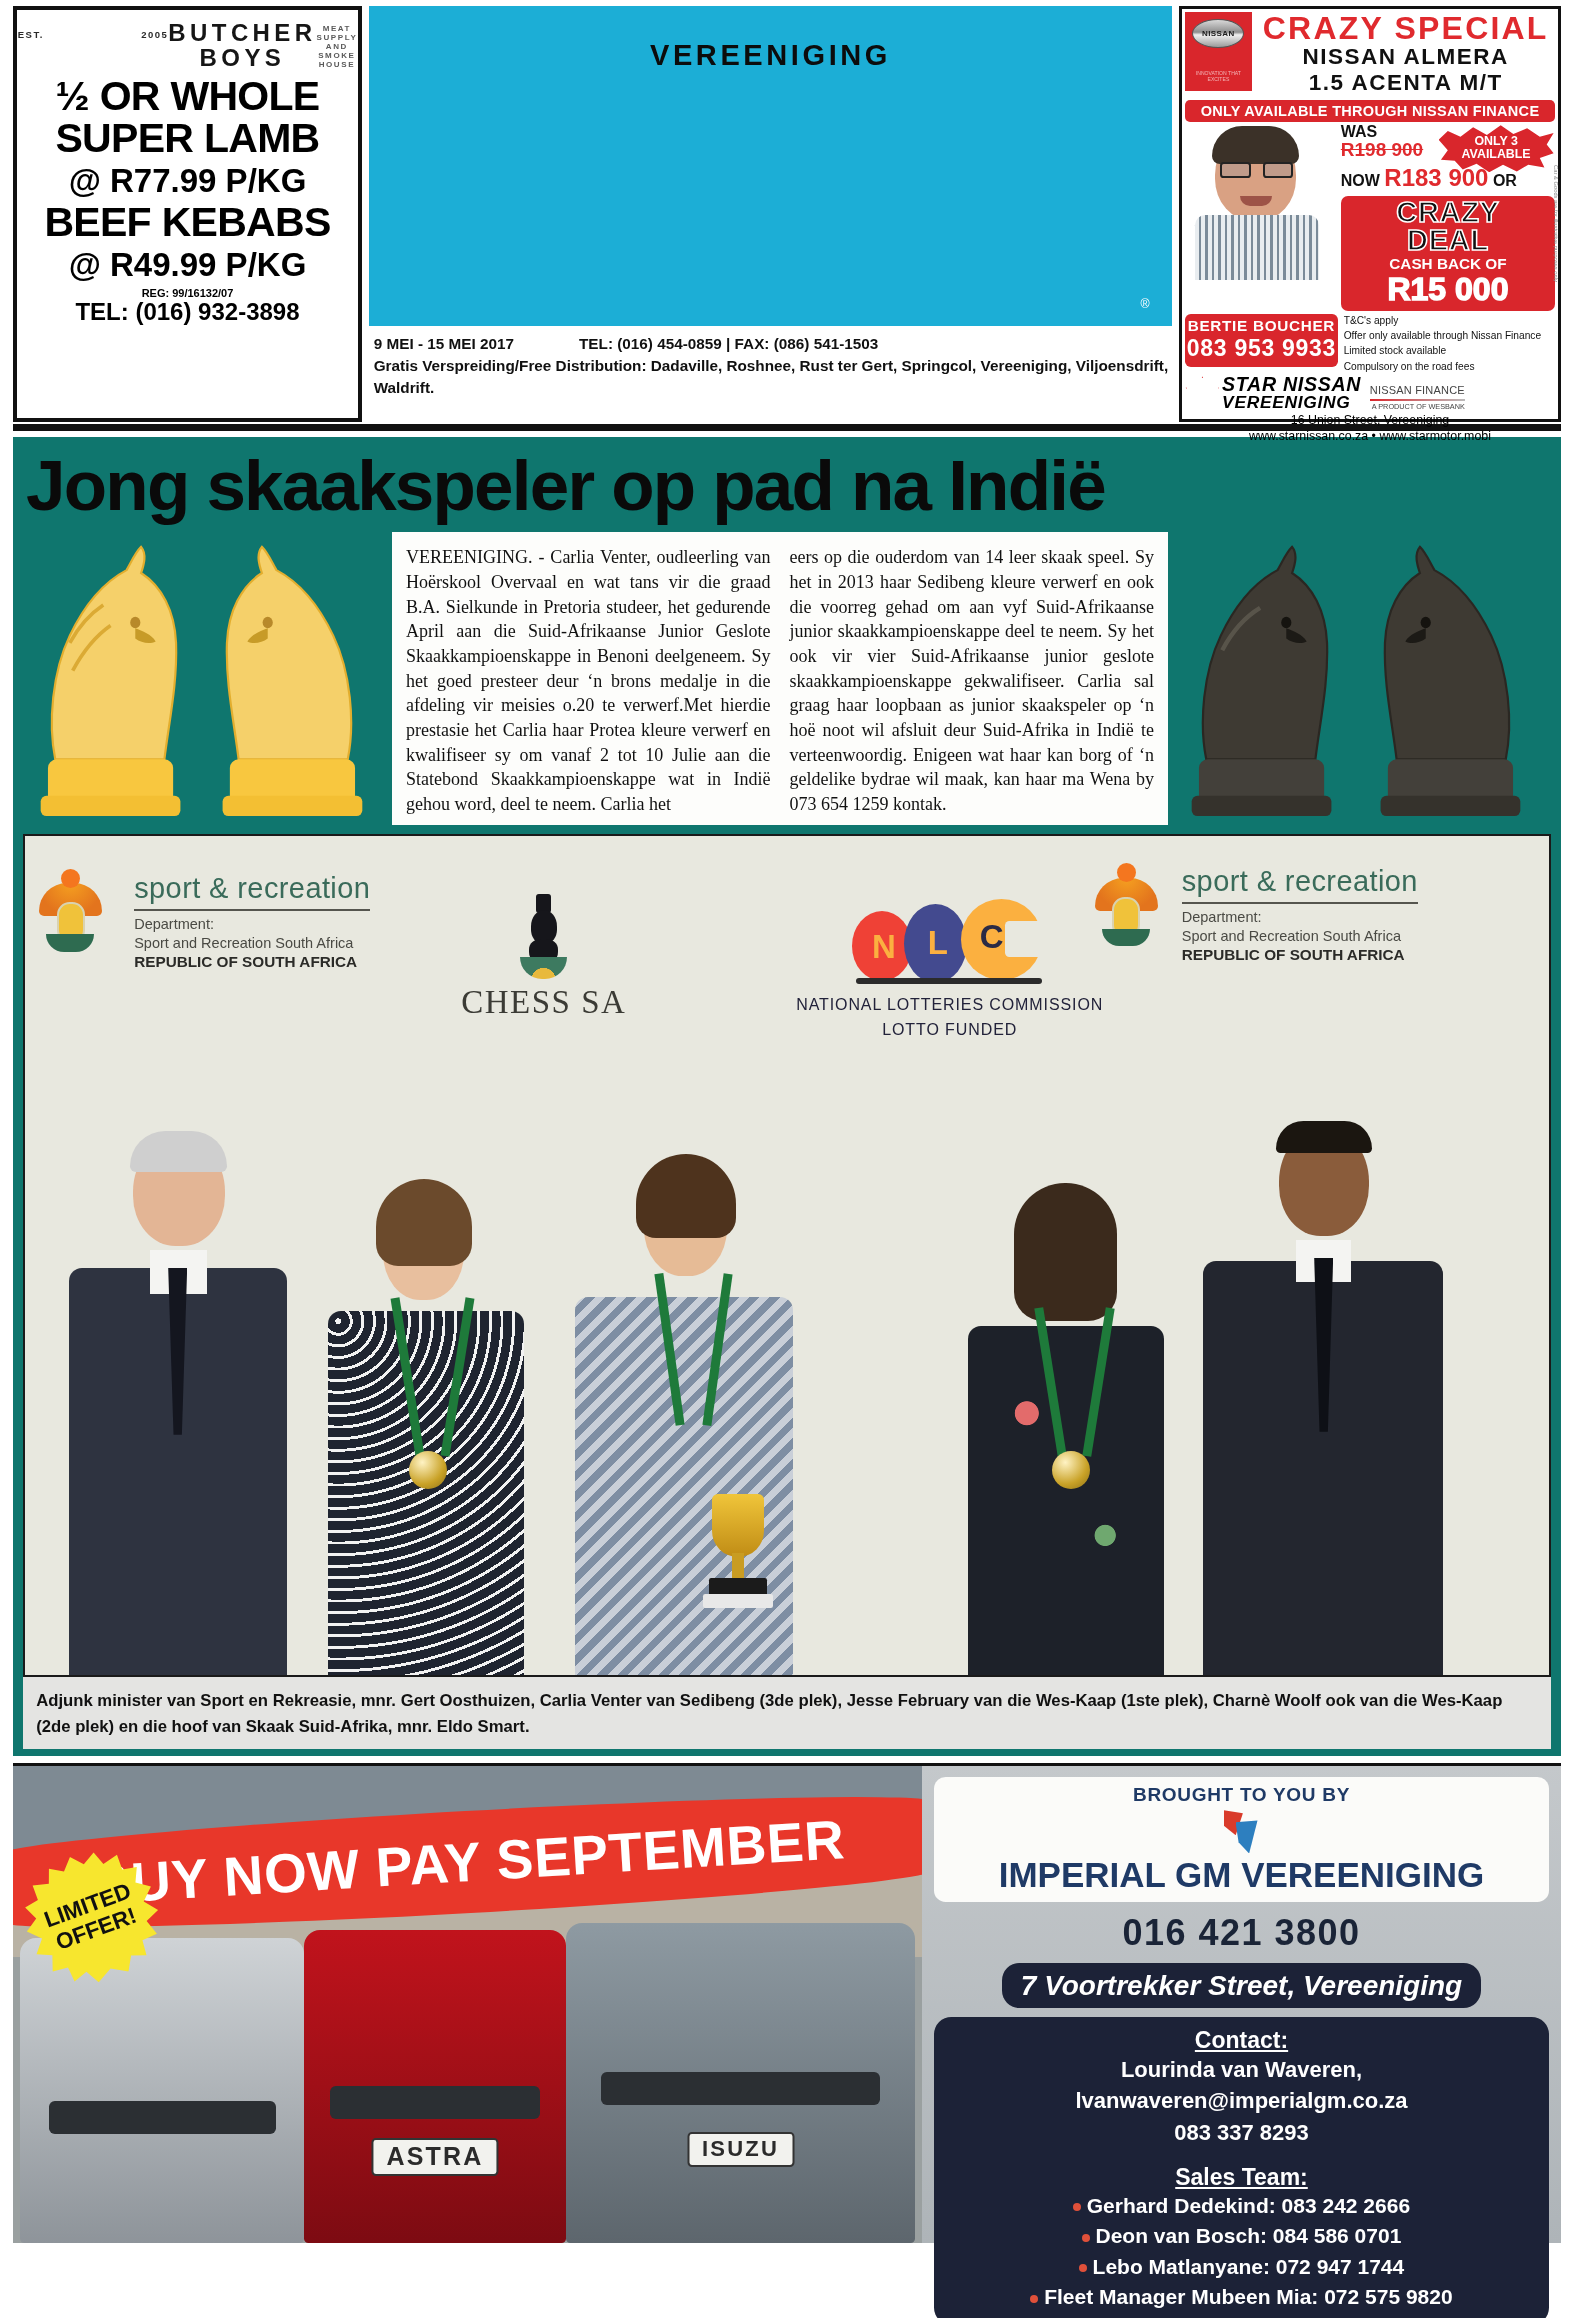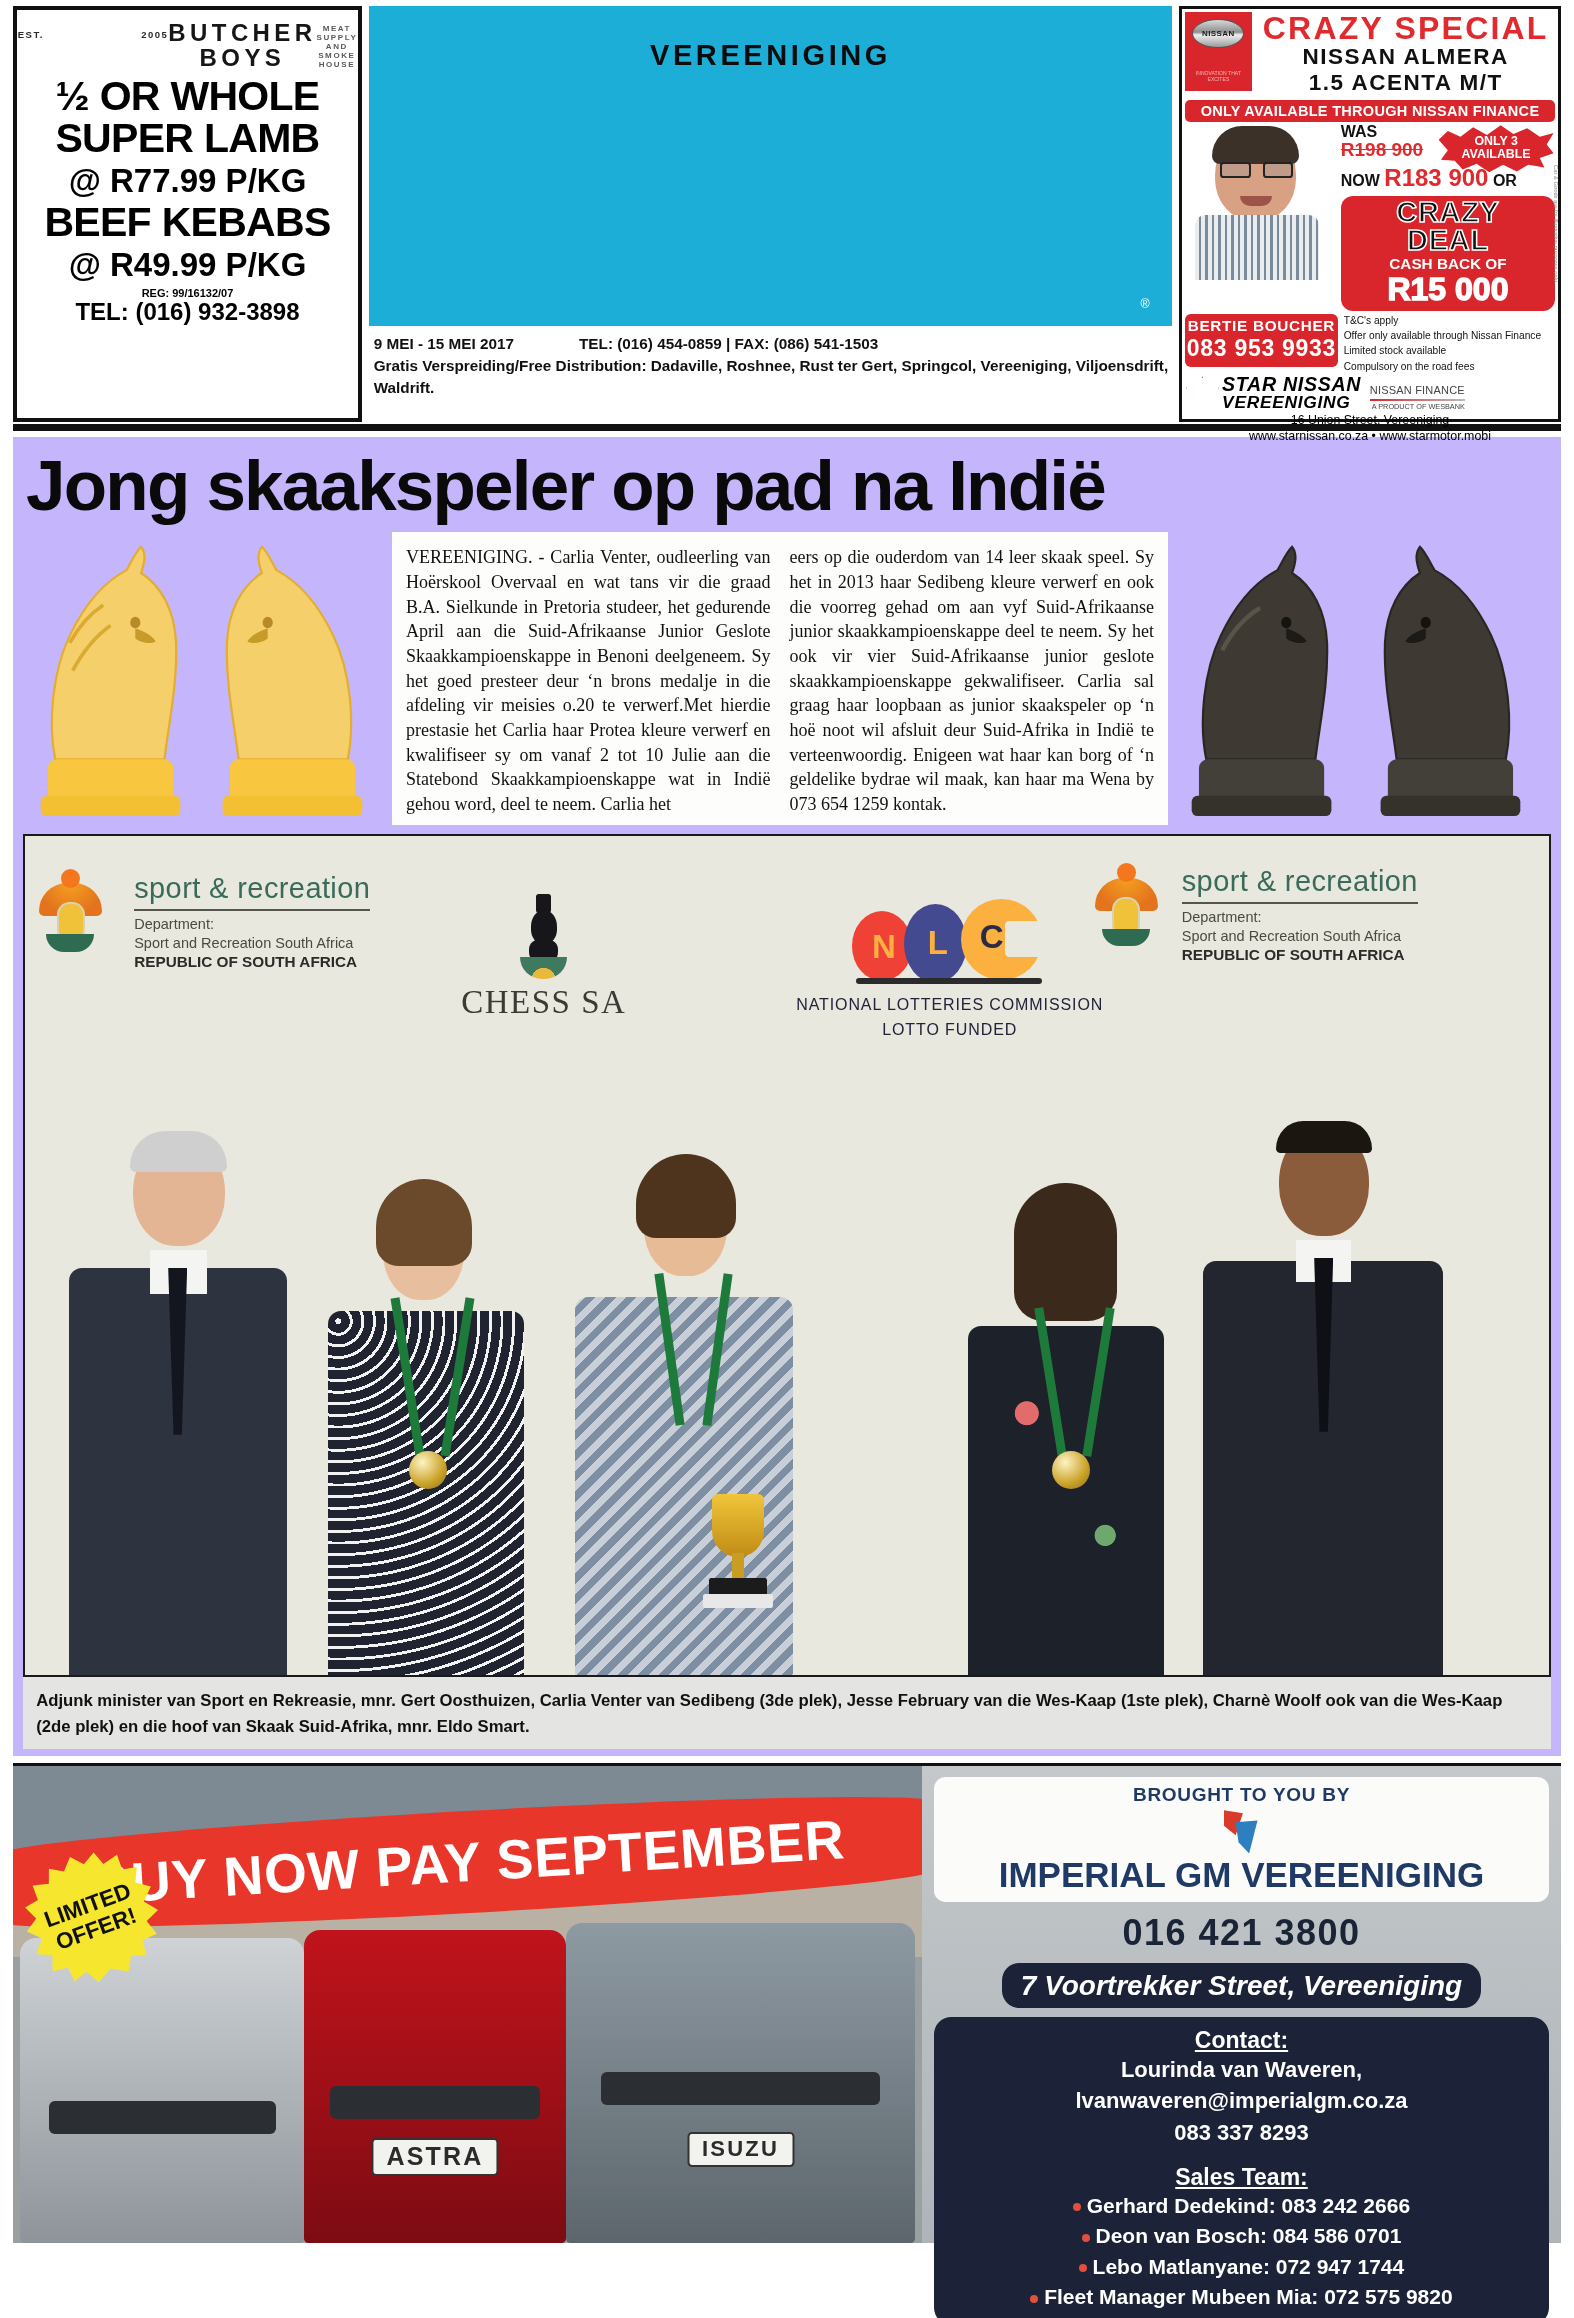--- a/index.html
+++ b/index.html
@@ -105,21 +105,21 @@
   .nis-burst {
     position:absolute; right:1.5px; top:0px; width:115px; height:48px; color:#fff;
     background:#d9262c; display:flex; flex-direction:column; align-items:center;
     justify-content:center; font-size:12.4px; font-weight:700; line-height:1.05; text-align:center;
     clip-path:polygon(0% 32%,8% 14%,19% 26%,30% 6%,42% 22%,54% 2%,65% 20%,77% 8%,88% 26%,100% 18%,
       94% 42%,100% 60%,88% 70%,92% 90%,78% 84%,68% 98%,56% 84%,44% 100%,33% 82%,21% 94%,14% 76%,2% 74%,8% 54%);
   }
   .nis-now { font-size:16px; font-weight:700; color:#111; line-height:1.2; margin-top:2.9px;}
   .nis-now b { font-size:24px; color:#e02a2e; }
   .nis-deal {
-    margin-top:2.9px; background:#d9262c; border-radius:12px; color:#111; text-align:center;
+    margin-top:2.9px; background:#d9262c; border-radius:7px; color:#111; text-align:center;
     padding:2.9px 4.4px 5.8px 4.4px;
   }
   .nis-deal .d1 { font-size:29px; font-weight:700; letter-spacing:0.7px; line-height:.96;
     -webkit-text-stroke:1.5px #fff; }
   .nis-deal .d2 { font-size:15.3px; font-weight:700; color:#fff; line-height:1.25; }
   .nis-deal .d3 { font-size:32px; font-weight:700; color:#fff; line-height:1;
     -webkit-text-stroke:1.5px #fff;}
   .nis-bertie {
     background:#d9262c; color:#fff; text-align:center; border-radius:5.8px;
     padding:2.9px 0 4.4px 0; margin-top:1.5px;
@@ -142,21 +142,21 @@
   .nis-fin .nfbar{height:2.2px;background:linear-gradient(90deg,#d9262c,#bbb);margin:1.5px 0;}
   .nis-side-credit {
     position:absolute; right:-0.7px; top:156px; font-size:5.8px; color:#888;
     writing-mode:vertical-rl;
   }
 
   
   .hr-thick { height:7.3px; background:#111; margin:1.5px 13px 0 13px; }
 
   
-  .story { margin:5.8px 13px 0 13px; background:#c4b5fd; padding:10.2px 10.2px 7.3px 10.2px; }
+  .story { margin:5.8px 13px 0 13px; background:#0f766e; padding:10.2px 10.2px 7.3px 10.2px; }
   .headline {
     font-size:71px; font-weight:700; letter-spacing:-1.8px; line-height:1.02;
     color:#0a0a0a; font-family:"Liberation Sans Narrow","Liberation Sans", sans-serif;
     padding:2.9px 0 10.2px 2.9px;
   }
   .lead-row { display:flex; align-items:flex-start; gap:4.4px; }
   .knights { width:364px; height:291px; position:relative; }
   .knights.right { width:378px; }
   .k-piece { position:absolute; bottom:4.4px; width:172px; height:278px; }
   .k-piece.a { left:2.9px; } .k-piece.b { left:182px; transform:scaleX(-1); }

